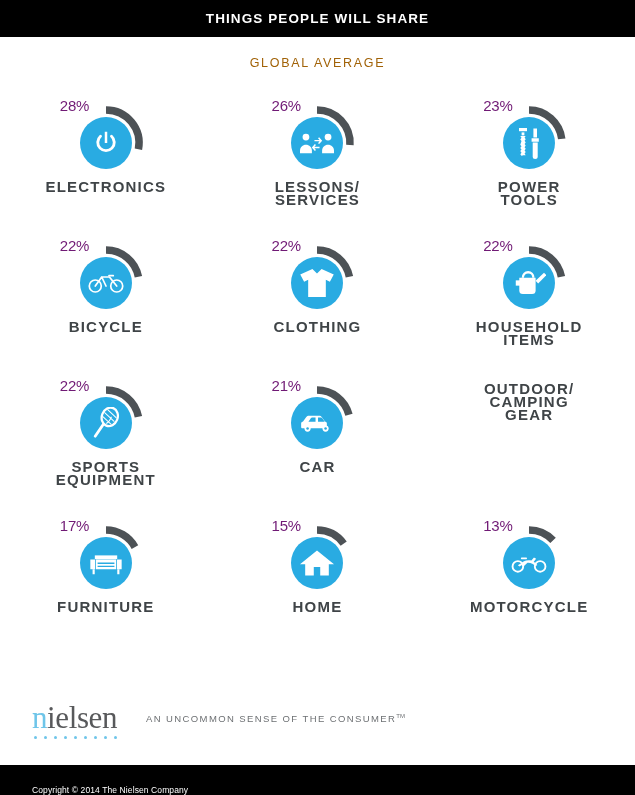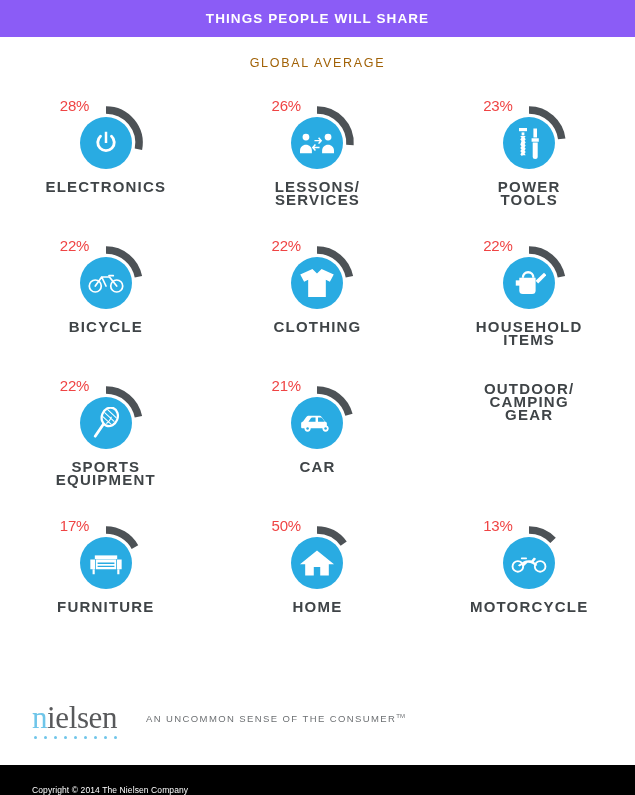--- a/index.html
+++ b/index.html
@@ -8,21 +8,21 @@
     background:#ffffff;
     font-family:"Liberation Sans", sans-serif;
     -webkit-font-smoothing:antialiased;
     overflow:hidden;
     position:relative;
   }
   .page{position:relative;width:635px;height:795px;background:#fff;}
 
   
   .header-bar{
-    height:37px;background:#8b5cf6;
+    height:37px;background:#000000;
     display:flex;align-items:center;justify-content:center;
   }
   .header-title{
     color:#ffffff;font-size:13.5px;font-weight:bold;
     letter-spacing:1.1px;
   }
 
   
   .subtitle-wrap{
     height:52px;display:flex;align-items:center;justify-content:center;
@@ -46,21 +46,21 @@
     display:flex;flex-direction:column;align-items:center;
   }
   .dial{
     position:relative;width:96px;height:78px;
     display:flex;align-items:flex-end;justify-content:center;
   }
   .dial svg{position:absolute;left:0;top:0;}
   .pct{
     position:absolute;
     left:2px;top:2px;
-    font-size:15px;color:#ef4444;letter-spacing:-0.2px;
+    font-size:15px;color:#701a75;letter-spacing:-0.2px;
     font-family:"Liberation Sans", sans-serif;
   }
   .icon-glyph{
     position:absolute;
     left:22px;top:22px;
     width:52px;height:52px;
     display:flex;align-items:center;justify-content:center;
   }
   .icon-glyph svg{position:static;display:block;}
   .cap{
@@ -293,21 +293,21 @@
           </div>
      </div>
      <div class="cap">FURNITURE</div>
       </div>
       <div class="cell">
         <div class="dial">
        <svg width="96" height="78" viewBox="0 0 96 78">
     <path d="M 48.00 15.00 A 33 33 0 0 1 74.70 28.60" fill="none" stroke="#4D5256" stroke-width="7.5" stroke-linecap="butt"></path>
     <circle cx="48" cy="48" r="26" fill="#29ABE2"></circle>
   </svg>
-       <div class="pct">50%</div>
+       <div class="pct">15%</div>
        <div class="icon-glyph">
             <svg width="34" height="30" viewBox="0 0 38 32">
               <path fill="#fff" d="M19 2 38 17.5h-5.8V30H22.6V20.5h-7.2V30H5.8V17.5H0z"></path>
             </svg>
           </div>
      </div>
      <div class="cap">HOME</div>
       </div>
       <div class="cell">
         <div class="dial">

